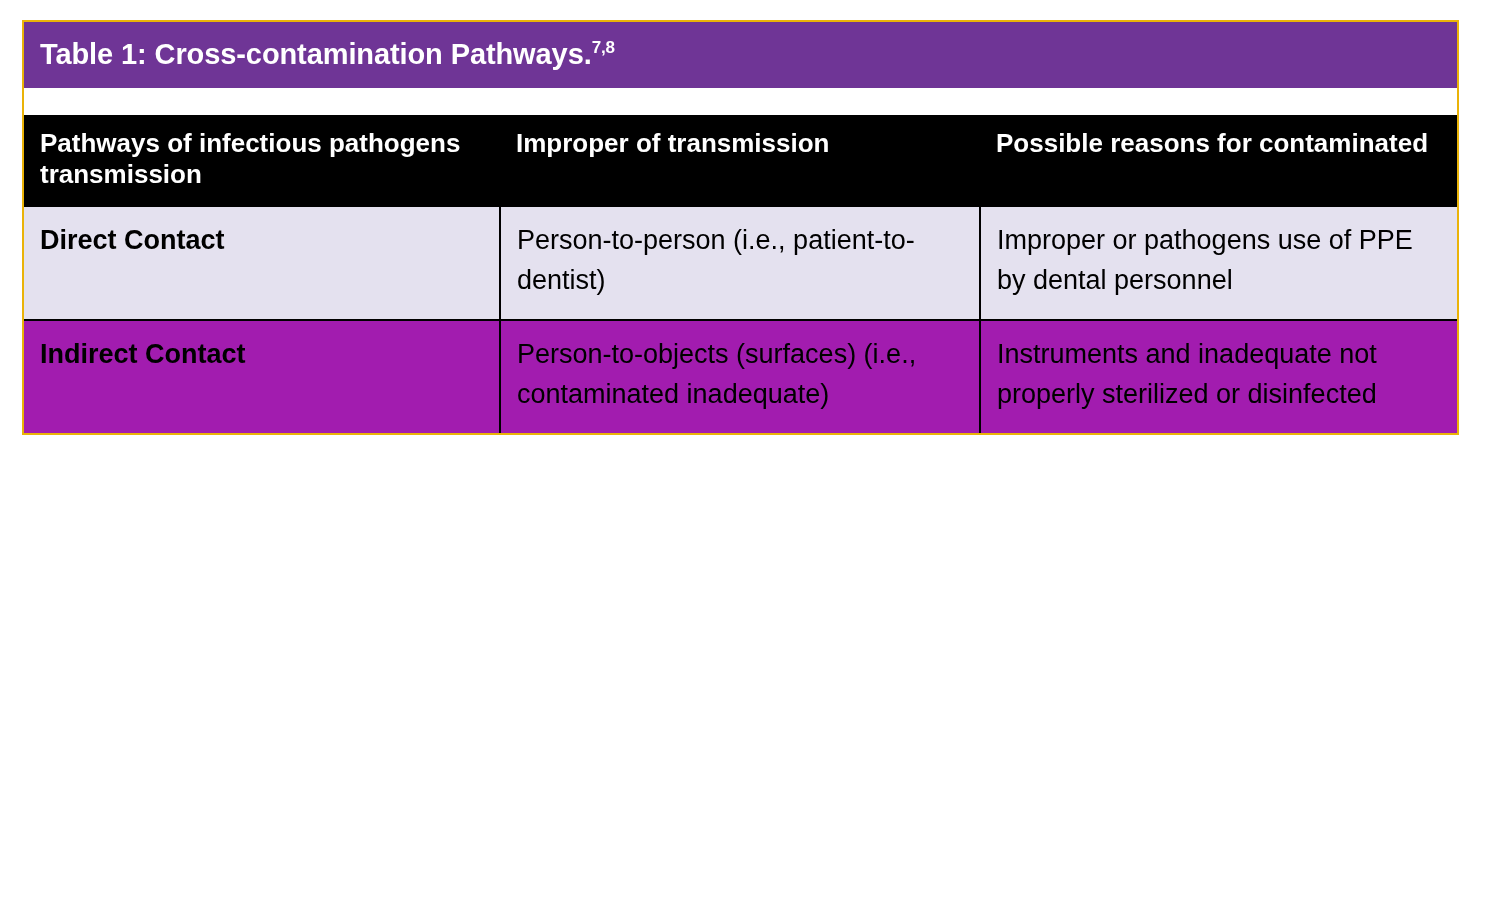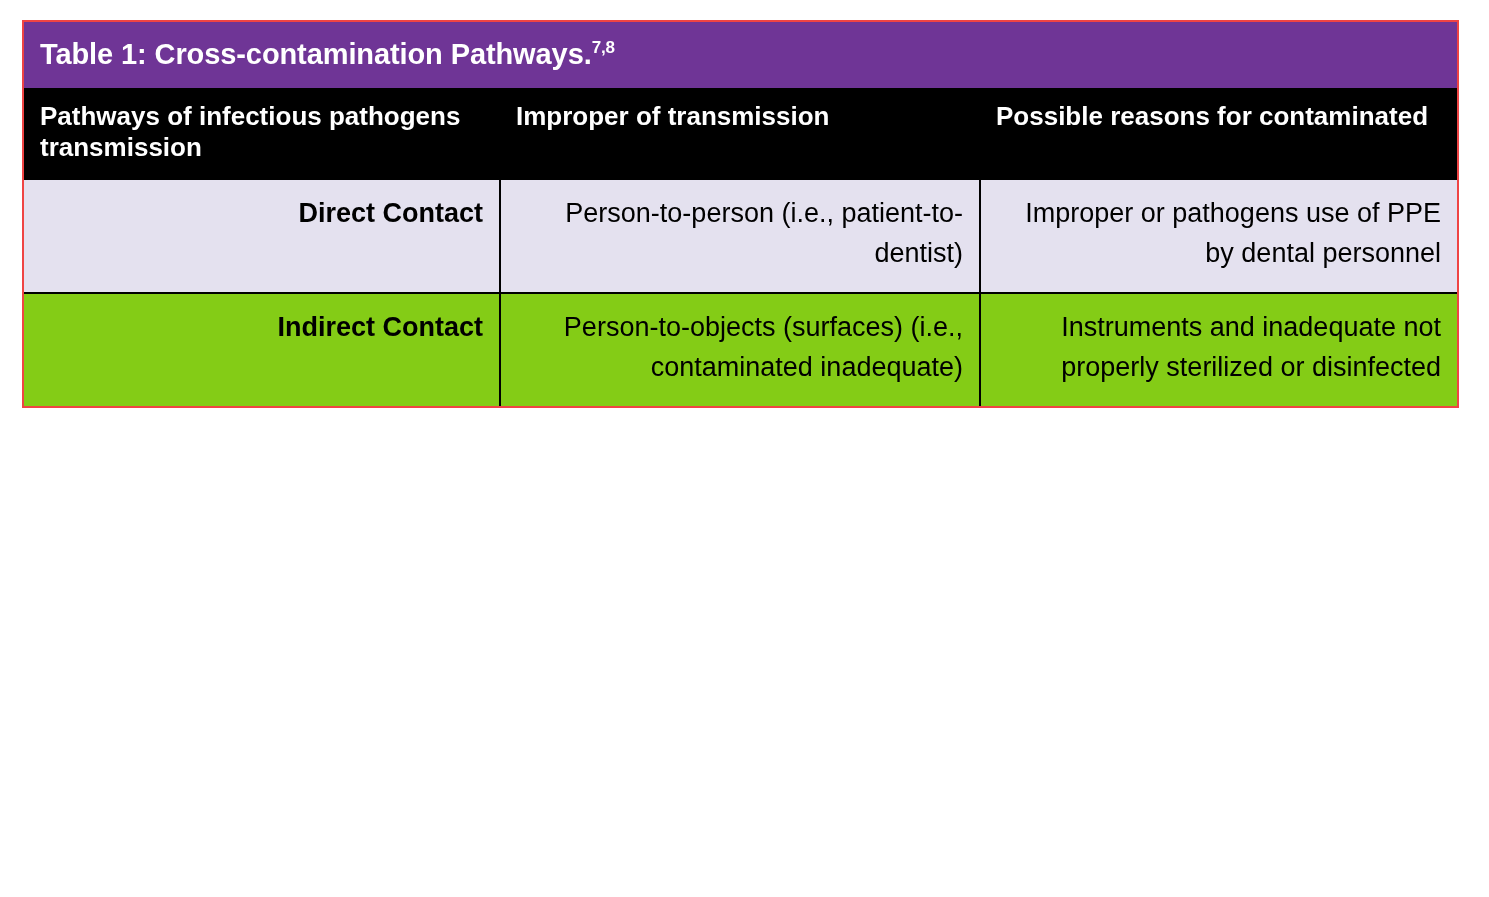--- a/index.html
+++ b/index.html
@@ -20,21 +20,21 @@
     height: 897px;
     background: #ffffff;
     box-sizing: border-box;
   }
 
   .table-wrap {
     position: absolute;
     left: 22px;
     top: 20px;
     width: 1437px;
-    border: 2px solid #ef4444;
+    border: 2px solid #eab308;
     box-sizing: border-box;
     background: #ffffff;
   }
 
   
   .title-bar {
     background: #6F3596;
     color: #ffffff;
     font-size: 29px;
     font-weight: bold;
@@ -54,20 +54,21 @@
     vertical-align: super;
     line-height: 0;
     font-weight: bold;
   }
 
   
   table.tbl {
     width: 100%;
     border-collapse: collapse;
     table-layout: fixed;
+    margin-top: 27px;
   }
   table.tbl col.c1 { width: 476px; }
   table.tbl col.c2 { width: 480px; }
   table.tbl col.c3 { width: 477px; }
 
   thead th {
     background: #000000;
     color: #ffffff;
     font-size: 26px;
     font-weight: bold;
@@ -76,37 +77,37 @@
     padding: 13px 18px 16px 16px;
     line-height: 1.18;
     border: none;
     box-sizing: border-box;
   }
 
   tbody td {
     font-size: 27px;
     color: #000000;
     vertical-align: top;
-    text-align: right;
+    text-align: left;
     padding: 14px 16px 18px 16px;
     line-height: 1.48;
     border-top: 2px solid #000000;
     border-right: 2px solid #000000;
     box-sizing: border-box;
     word-wrap: break-word;
   }
   tbody td:last-child {
     border-right: none;
   }
   tbody td.label {
     font-weight: bold;
   }
 
   tbody tr.band-lav td { background: #E4E1EF; }
-  tbody tr.band-grey td { background: #84cc16; }
+  tbody tr.band-grey td { background: #a21caf; }
 </style>
 </head>
 <body>
 
 <div class="page">
 
   <div class="table-wrap">
 
     <div class="title-bar">
       <span class="title-text"><span>Table 1: Cross-contamination Pathways.</span><span class="title-sup">7,8</span></span>

